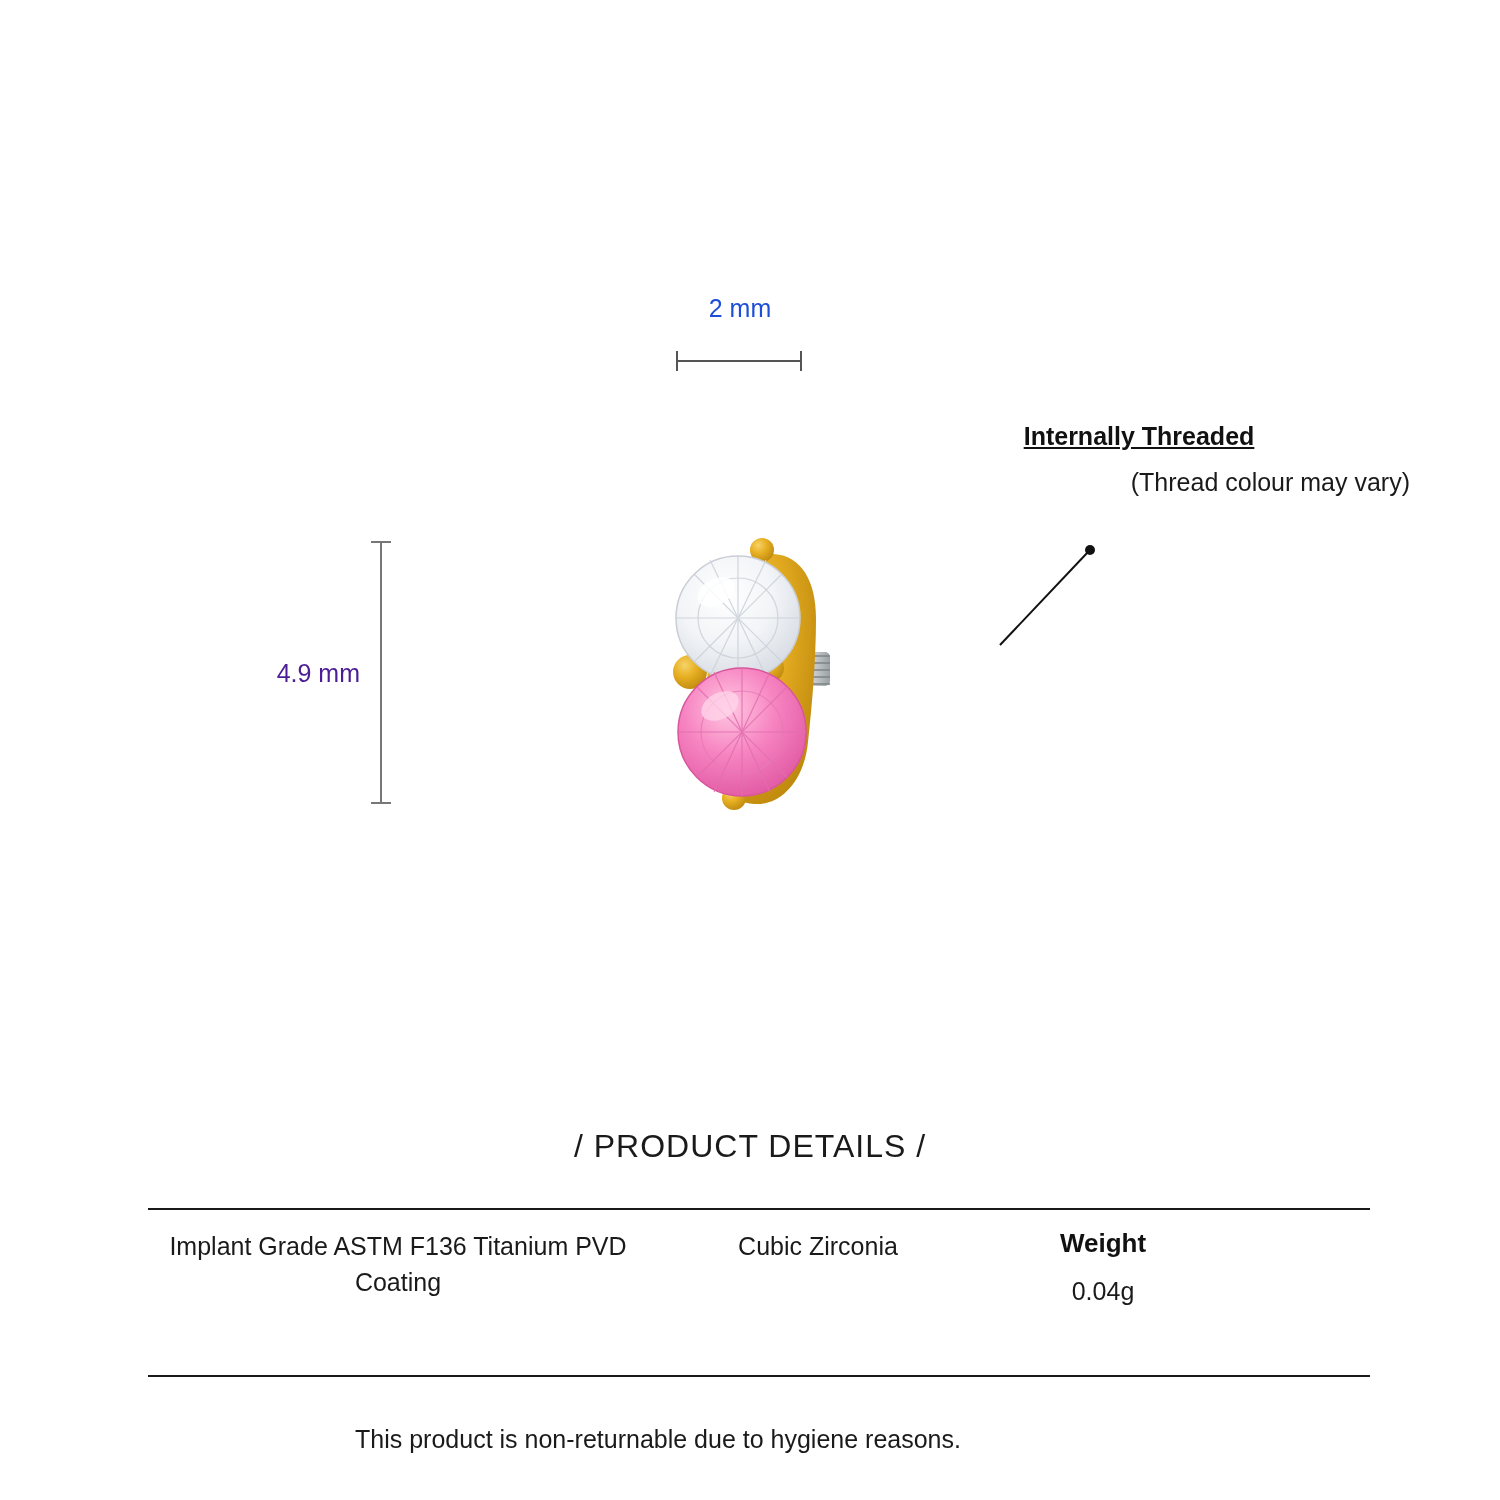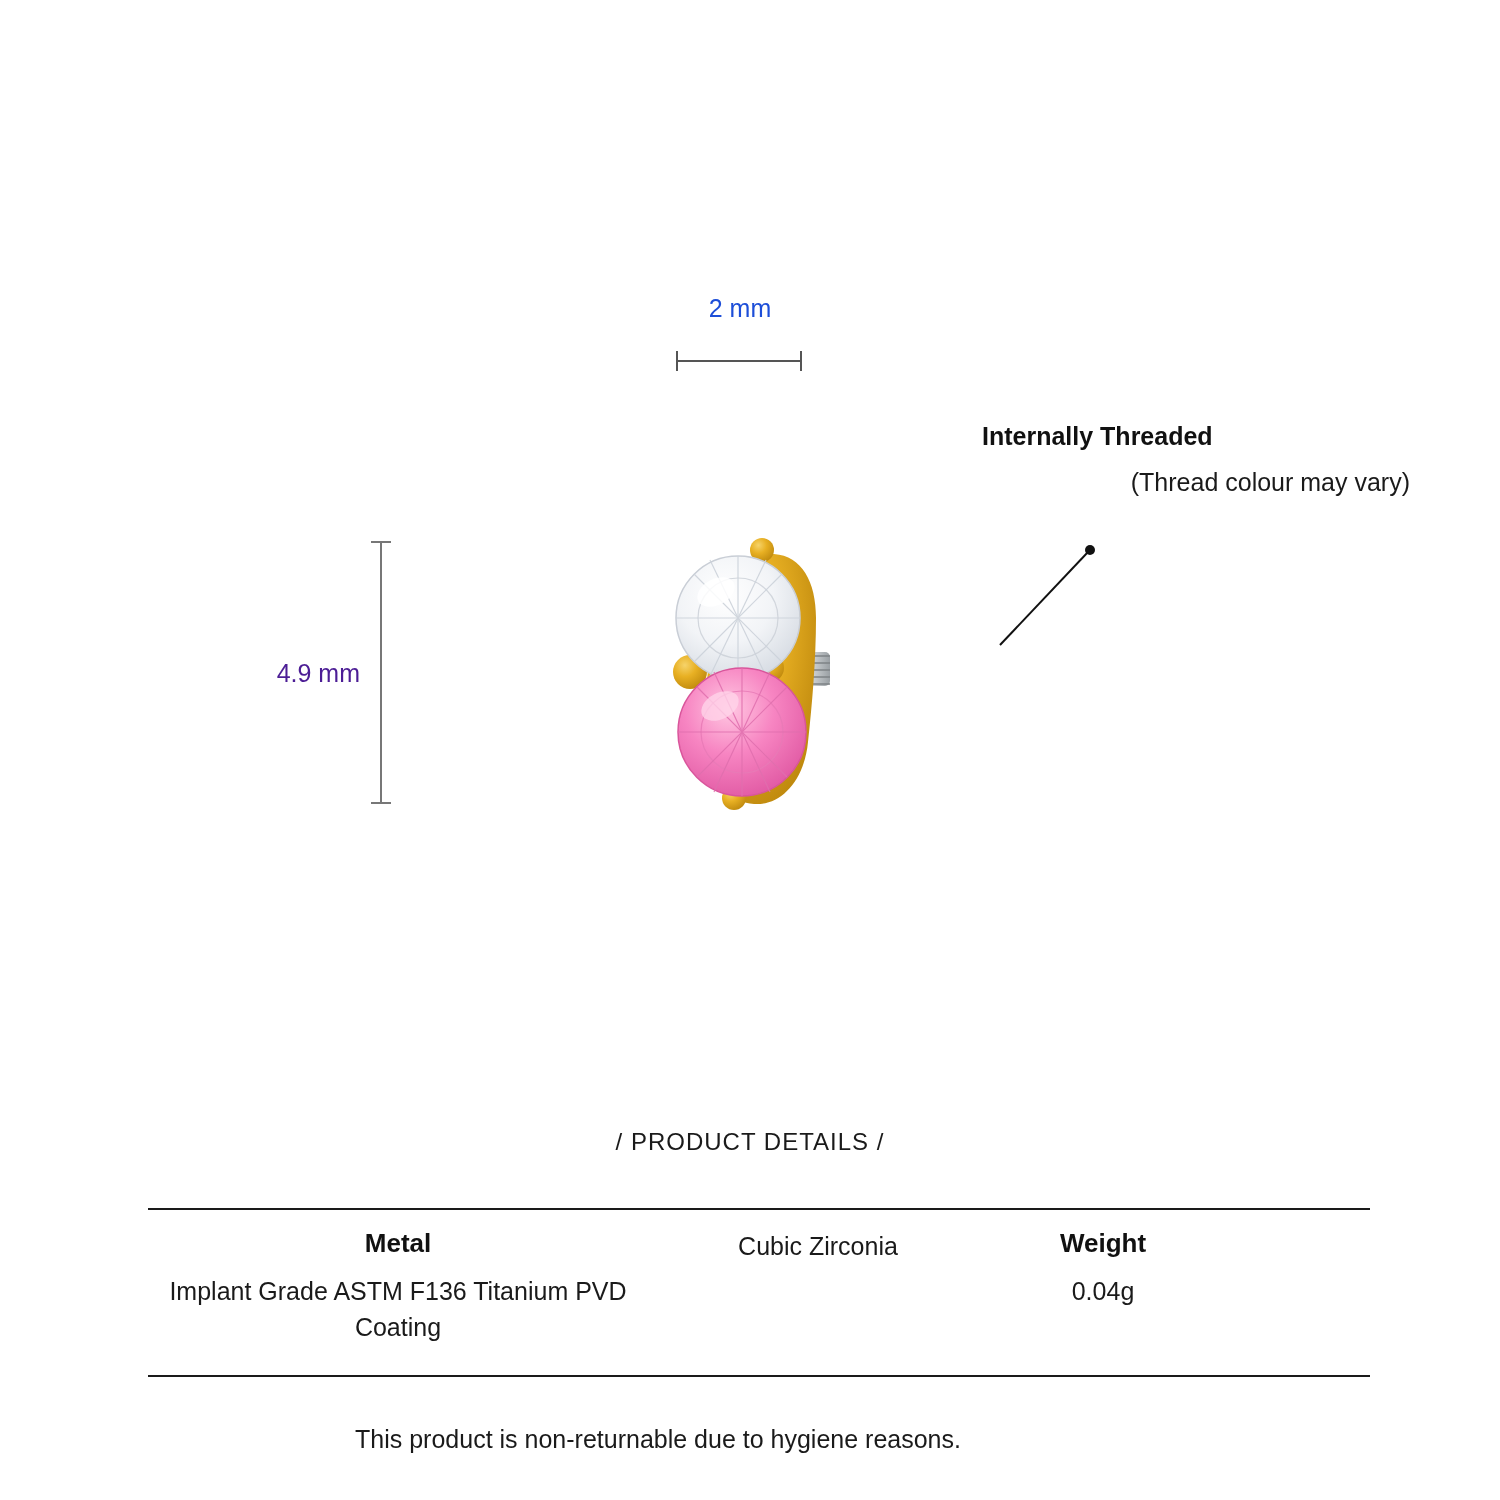--- a/index.html
+++ b/index.html
@@ -68,27 +68,28 @@
     width: 20px;
     height: 2px;
     background: #777;
   }
   .height-dim-cap.top    { top: 541px; }
   .height-dim-cap.bottom { top: 802px; }
 
   
   .thread-title {
     position: absolute;
-    left: 982px;
+    left: 899px;
     top: 422px;
     width: 480px;
-    text-align: left;
+    text-align: center;
     font-size: 25px;
     font-weight: bold;
     color: #111;
+    text-decoration: underline;
   }
   .thread-sub {
     position: absolute;
     left: 930px;
     top: 468px;
     width: 480px;
     text-align: right;
     font-size: 25px;
     color: #1a1a1a;
   }
@@ -109,21 +110,21 @@
     height: 320px;
   }
 
   
   .details-heading {
     position: absolute;
     left: 0;
     top: 1128px;
     width: 1500px;
     text-align: center;
-    font-size: 24px;
+    font-size: 32px;
     letter-spacing: 1px;
     color: #1a1a1a;
   }
   .rule {
     position: absolute;
     left: 148px;
     width: 1222px;
     height: 2px;
     background: #1a1a1a;
   }
@@ -249,21 +250,20 @@
     </g>
     <ellipse cx="70" cy="186" rx="20" ry="13" fill="#ffd3e8" opacity="0.8" transform="rotate(-28 70 186)"></ellipse>
   </g>
 </svg>
 
 <div class="details-heading">/ PRODUCT DETAILS /</div>
 <div class="rule top"></div>
 
 <div class="details-table">
   <div class="det-col metal">
-    <div class="det-head">Metal</div>
     <div class="det-val">Implant Grade ASTM F136 Titanium PVD Coating</div>
   </div>
   <div class="det-col stone">
     <div class="det-val">Cubic Zirconia</div>
   </div>
   <div class="det-col weight">
     <div class="det-head">Weight</div>
     <div class="det-val">0.04g</div>
   </div>
 </div>

